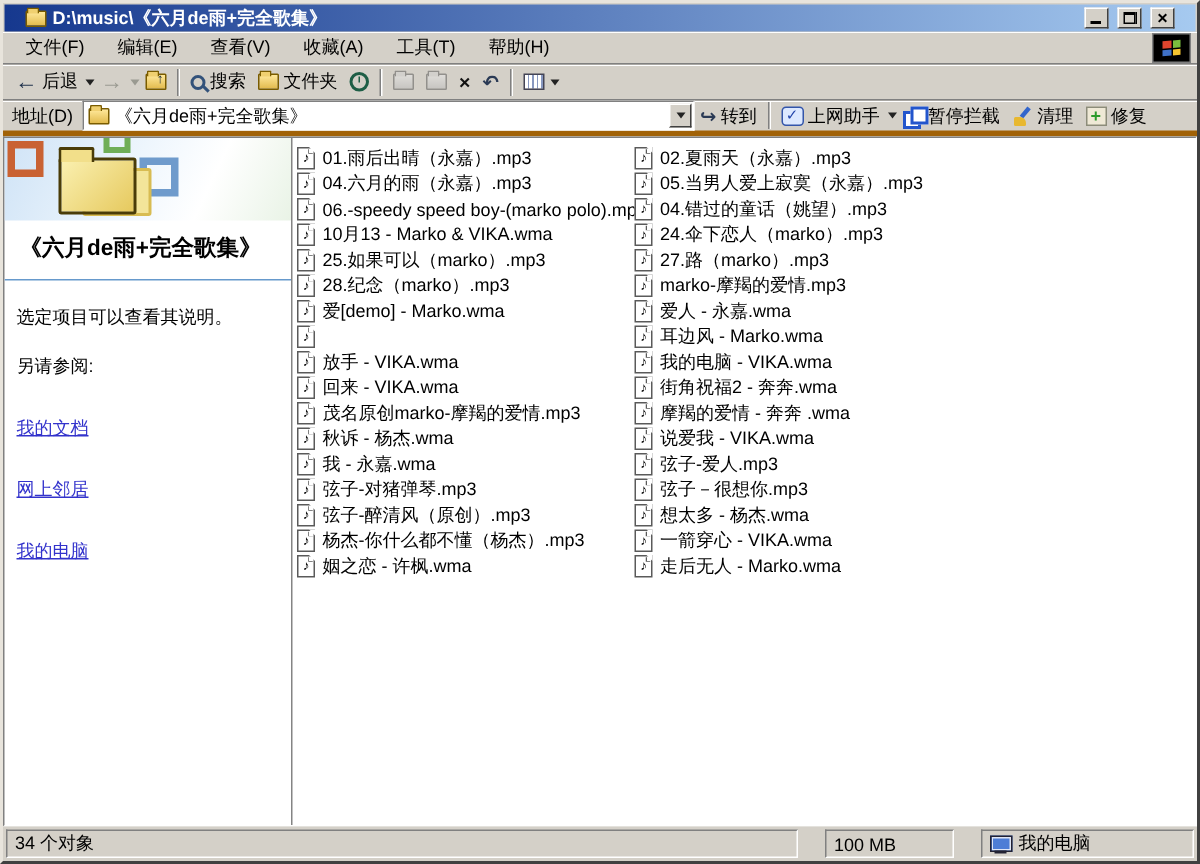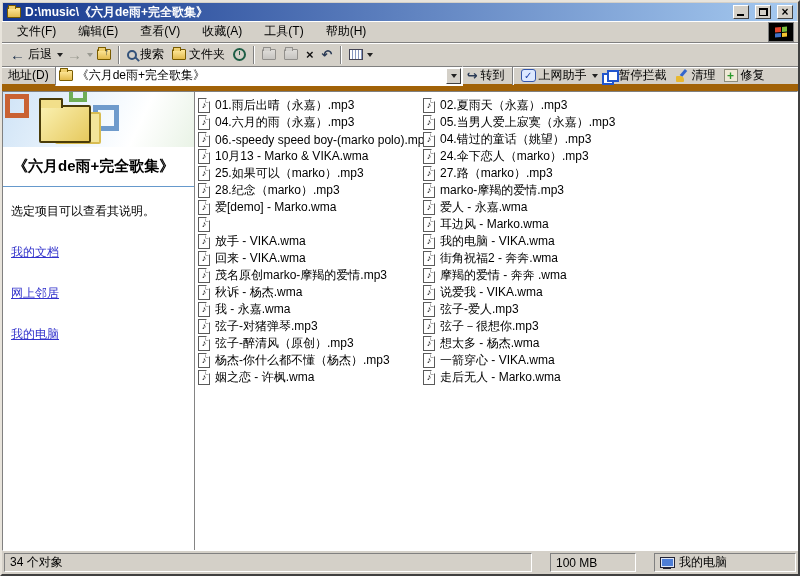--- a/index.html
+++ b/index.html
@@ -4,21 +4,21 @@
 <style>
   * { box-sizing: border-box; margin: 0; padding: 0; }
   html,body { width:800px; height:576px; overflow:hidden; }
   body { font-family: "Liberation Sans", "DejaVu Sans", sans-serif; font-size:12px; color:#000; }
 
   .window { width:800px; height:576px; background:var(--chrome,#d4d0c8);
     border:2px solid; border-color:#e8e4dc #404040 #404040 #e8e4dc;
     display:flex; flex-direction:column; }
 
   
-  .titlebar { height:18px; margin:1px 1px 0; padding:0 4px; display:flex; align-items:center; gap:4px;
+  .titlebar { height:18px; margin:1px 1px 0; padding:0 14px; display:flex; align-items:center; gap:4px;
     background:linear-gradient(to right, var(--titlebar-start,#16388e), var(--titlebar-end,#a6caf0));
     color:#fff; font-weight:bold; }
   .title-text { flex:1; white-space:nowrap; overflow:hidden; }
   .winbtn { width:16px; height:14px; background:var(--chrome,#d4d0c8); border:1px solid;
     border-color:#fff #404040 #404040 #fff; display:flex; align-items:center; justify-content:center;
     margin-left:2px; color:#000; font-size:11px; line-height:1; position:relative; }
   .glyph-min { position:absolute; bottom:2px; left:3px; width:7px; height:2px; background:#000; }
   .glyph-restore { position:relative; width:9px; height:8px; }
   .glyph-restore::before { content:""; position:absolute; right:0; top:0; width:6px; height:5px; border:1px solid #000; border-top-width:2px; background:var(--chrome,#d4d0c8); }
   .glyph-restore::after { content:""; position:absolute; left:0; bottom:0; width:6px; height:5px; border:1px solid #000; border-top-width:2px; background:var(--chrome,#d4d0c8); }
@@ -50,21 +50,21 @@
   .icon-search { width:10px; height:10px; border:2px solid #33527a; border-radius:50%; position:relative; flex:none; }
   .icon-search::after { content:""; position:absolute; width:6px; height:2px; background:#33527a; transform:rotate(45deg); right:-5px; bottom:-2px; }
   .icon-history { width:13px; height:13px; border:2px solid #1e5e46; border-radius:50%; position:relative; flex:none; }
   .icon-history::after { content:""; position:absolute; left:4px; top:1px; width:1px; height:4px; background:#1e5e46; }
   .icon-delete { font-size:13px; font-weight:bold; color:#111; line-height:1; }
   .icon-undo { font-size:13px; font-weight:bold; color:#2a3a55; line-height:1; }
   .icon-views { width:14px; height:11px; border:1px solid #445; background:
       repeating-linear-gradient(to right, #fff 0 2px, #8898c0 2px 3px); flex:none; }
 
   
-  .addressbar { height:24px; display:flex; align-items:center; padding:0 4px; border-bottom:7px solid #a16207;
+  .addressbar { height:24px; display:flex; align-items:center; padding:0 4px; border-bottom:4px solid #a16207;
     box-shadow: inset 0 1px 0 #fff; }
   .addr-label { padding:0 6px 0 2px; }
   .addr-combo { width:408px; height:20px; background:#fff; border:1px solid; border-color:#808080 #fff #fff #808080;
     display:flex; align-items:center; gap:4px; padding:1px 1px 1px 3px; }
   .addr-text { flex:1; white-space:nowrap; overflow:hidden; }
   .addr-drop { width:15px; height:16px; background:var(--chrome,#d4d0c8); border:1px solid; border-color:#fff #404040 #404040 #fff;
     display:flex; align-items:center; justify-content:center; flex:none; }
   .go-icon { font-size:13px; font-weight:bold; color:#2a3a55; line-height:1; }
   .icon-helper { width:15px; height:13px; background:#dce8ff; border:1px solid #3355aa; border-radius:3px;
     color:#2244aa; font-size:10px; font-weight:bold; display:flex; align-items:center; justify-content:center; flex:none; }
@@ -240,20 +240,21 @@
       <div class="banner">
         <i class="bracket orange"></i>
         <i class="bracket green"></i>
         <i class="bracket blue"></i>
         <i class="folder-ghost"></i>
         <i class="big-folder"></i>
       </div>
       <div class="sb-title">《六月de雨+完全歌集》</div>
       <div class="sb-divider"></div>
       <div class="sb-hint">选定项目可以查看其说明。</div>
+      <div class="sb-seealso">另请参阅:</div>
       <a class="sb-link">我的文档</a>
       <a class="sb-link">网上邻居</a>
       <a class="sb-link">我的电脑</a>
     </div>
 
     <div class="listarea">
       <div class="filecol c1">
           <div class="file-row">
             <span class="file-icon">♪</span>
             <span>01.雨后出晴（永嘉）.mp3</span>

